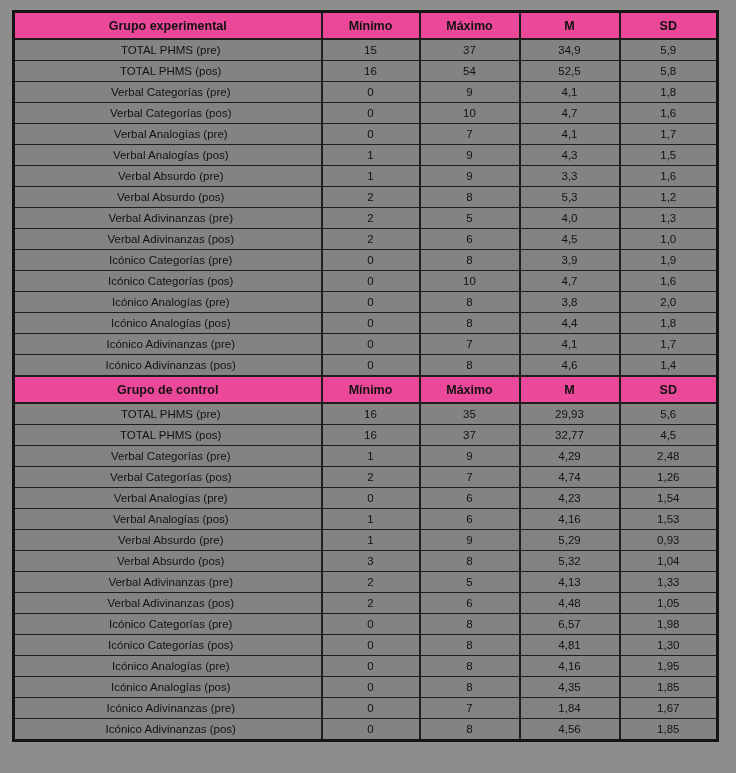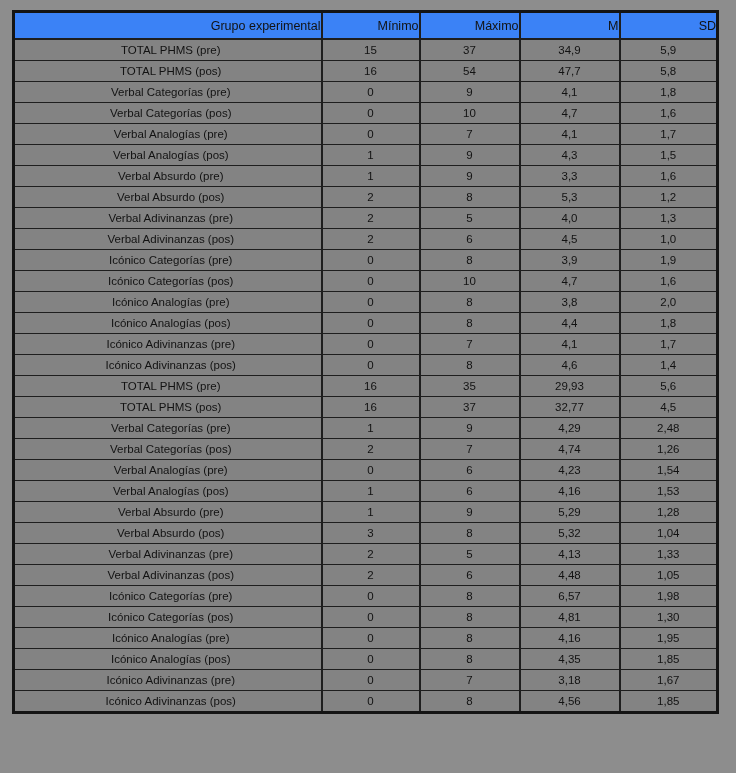--- a/index.html
+++ b/index.html
@@ -31,25 +31,25 @@
     border-top: 1px solid #1e1e1e;
     border-bottom: 1px solid #1e1e1e;
     border-left: 2px solid #1e1e1e;
     border-right: 2px solid #1e1e1e;
     color: #121212;
     overflow: hidden;
     white-space: nowrap;
     padding: 0;
   }
   .stats-table th {
-    background: #3b82f6;
+    background: #ec4899;
     height: 25px;
-    font-weight: normal;
+    font-weight: bold;
     font-size: 12.5px;
-    text-align: right;
+    text-align: center;
   }
   .stats-table tr.group-header-row th {
     border-top-width: 2px;
     border-bottom-width: 2px;
   }
   .stats-table td {
     background: #838383;
     height: 20px;
     font-size: 11.5px;
     text-align: center;
@@ -83,21 +83,21 @@
           <td class="label-cell">TOTAL PHMS (pre)</td>
           <td>15</td>
           <td>37</td>
           <td>34,9</td>
           <td>5,9</td>
         </tr>
         <tr class="data-row">
           <td class="label-cell">TOTAL PHMS (pos)</td>
           <td>16</td>
           <td>54</td>
-          <td>47,7</td>
+          <td>52,5</td>
           <td>5,8</td>
         </tr>
         <tr class="data-row">
           <td class="label-cell">Verbal Categorías (pre)</td>
           <td>0</td>
           <td>9</td>
           <td>4,1</td>
           <td>1,8</td>
         </tr>
         <tr class="data-row">
@@ -183,20 +183,27 @@
           <td>7</td>
           <td>4,1</td>
           <td>1,7</td>
         </tr>
         <tr class="data-row">
           <td class="label-cell">Icónico Adivinanzas (pos)</td>
           <td>0</td>
           <td>8</td>
           <td>4,6</td>
           <td>1,4</td>
+        </tr>
+        <tr class="group-header-row">
+          <th>Grupo de control</th>
+          <th>Mínimo</th>
+          <th>Máximo</th>
+          <th>M</th>
+          <th>SD</th>
         </tr>
         <tr class="data-row">
           <td class="label-cell">TOTAL PHMS (pre)</td>
           <td>16</td>
           <td>35</td>
           <td>29,93</td>
           <td>5,6</td>
         </tr>
         <tr class="data-row">
           <td class="label-cell">TOTAL PHMS (pos)</td>
@@ -231,21 +238,21 @@
           <td>1</td>
           <td>6</td>
           <td>4,16</td>
           <td>1,53</td>
         </tr>
         <tr class="data-row">
           <td class="label-cell">Verbal Absurdo (pre)</td>
           <td>1</td>
           <td>9</td>
           <td>5,29</td>
-          <td>1,28</td>
+          <td>0,93</td>
         </tr>
         <tr class="data-row">
           <td class="label-cell">Verbal Absurdo (pos)</td>
           <td>3</td>
           <td>8</td>
           <td>5,32</td>
           <td>1,04</td>
         </tr>
         <tr class="data-row">
           <td class="label-cell">Verbal Adivinanzas (pre)</td>
@@ -286,21 +293,21 @@
           <td class="label-cell">Icónico Analogías (pos)</td>
           <td>0</td>
           <td>8</td>
           <td>4,35</td>
           <td>1,85</td>
         </tr>
         <tr class="data-row">
           <td class="label-cell">Icónico Adivinanzas (pre)</td>
           <td>0</td>
           <td>7</td>
-          <td>3,18</td>
+          <td>1,84</td>
           <td>1,67</td>
         </tr>
         <tr class="data-row">
           <td class="label-cell">Icónico Adivinanzas (pos)</td>
           <td>0</td>
           <td>8</td>
           <td>4,56</td>
           <td>1,85</td>
         </tr>
       </tbody>

